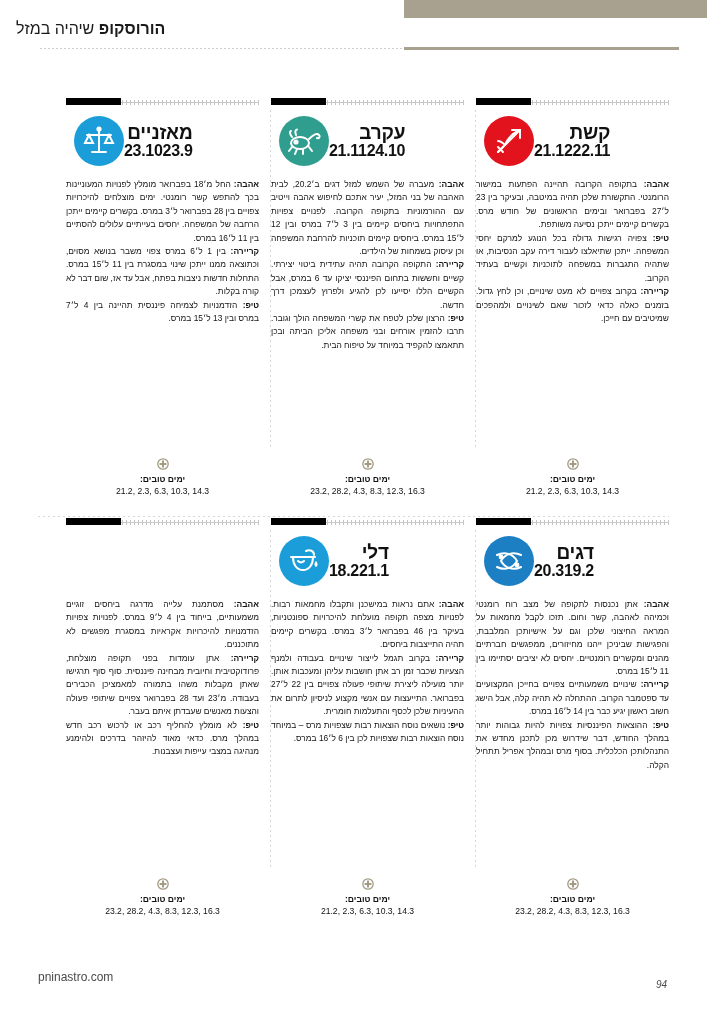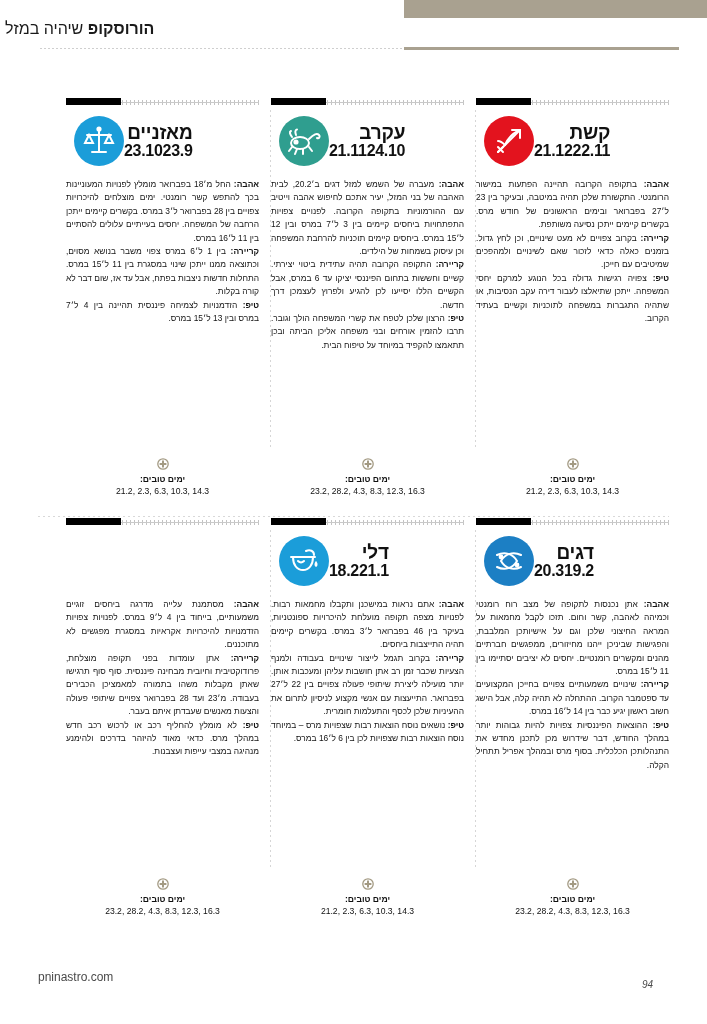--- a/index.html
+++ b/index.html
@@ -10,21 +10,21 @@
     -webkit-font-smoothing:antialiased;
   }
   .page{position:absolute;inset:0;}
 
   
   .header-band{
     position:absolute;top:0;left:404px;width:303px;height:18px;
     background:#a9a190;
   }
   .header-title{
-    position:absolute;top:20px;left:5px;width:679px;
+    position:absolute;top:20px;left:16px;width:679px;
     text-align:left;direction:rtl;
     font-size:16px;color:#1a1a1a;letter-spacing:0;
     white-space:nowrap;
   }
   .header-title .bold{font-weight:bold;}
   .header-rule{
     position:absolute;top:47px;left:404px;width:275px;height:3px;
     background:#a9a190;
   }
   .header-rule-dots{
@@ -109,21 +109,21 @@
     position:absolute;left:38px;width:631px;height:1px;
     background:repeating-linear-gradient(to right,#d8d8d8 0 2px,transparent 2px 5px);
   }
 
   
   .footer-site{
     position:absolute;left:38px;bottom:40px;
     font-size:12px;color:#4a4a4a;direction:ltr;
   }
   .footer-page{
-    position:absolute;right:54px;bottom:34px;
+    position:absolute;right:40px;bottom:34px;
     font-size:10px;color:#4a4a4a;direction:ltr;font-style:italic;
   }
 </style>
 </head>
 <body>
 
 <div class="page">
 
   <div class="header-band"></div>
   <div class="header-title">
@@ -153,22 +153,22 @@
                 </g>
               </svg>
             </div>
       <div class="sign-text">
         <div class="sign-name">קשת</div>
         <div class="sign-dates">21.12­22.11</div>
       </div>
     </div>
     <div class="body-text">
       <p><b>אהבה:</b> <span>בתקופה הקרובה תהיינה הפתעות במישור הרומנטי. התקשורת שלכן תהיה במיטבה, ובעיקר בין 23 ל׳27 בפברואר ובימים הראשונים של חודש מרס. בקשרים קיימים ייתכן נסיעה משותפת.</span></p>
+      <p><b>טיפ:</b> <span>צפויה רגישות גדולה בכל הנוגע למרקם יחסי המשפחה. ייתכן שתיאלצו לעבור דירה עקב הנסיבות, או שתהיה התגברות במשפחה לתוכניות וקשיים בעתיד הקרוב.</span></p>
       <p><b>קריירה:</b> <span>בקרוב צפויים לא מעט שינויים, וכן לחץ גדול. בזמנים כאלה כדאי לזכור שאם לשינויים ולמהפכים שמיטיבים עם חייכן.</span></p>
-      <p><b>טיפ:</b> <span>צפויה רגישות גדולה בכל הנוגע למרקם יחסי המשפחה. ייתכן שתיאלצו לעבור דירה עקב הנסיבות, או שתהיה התגברות במשפחה לתוכניות וקשיים בעתיד הקרוב.</span></p>
     </div>
     <div class="good-days">
       <svg class="gd-icon" viewBox="0 0 12 12">
         <circle cx="6" cy="6" r="5.2" fill="none" stroke="#a39a83" stroke-width="1.3"></circle>
         <path d="M5 2.6h2v2.4h2.4v2H7v2.4H5V7H2.6V5H5z" fill="#a39a83"></path>
       </svg>
       <div class="gd-label">ימים טובים:</div>
       <div class="gd-dates">21.2, 2.3, 6.3, 10.3, 14.3</div>
     </div>
   </div>

